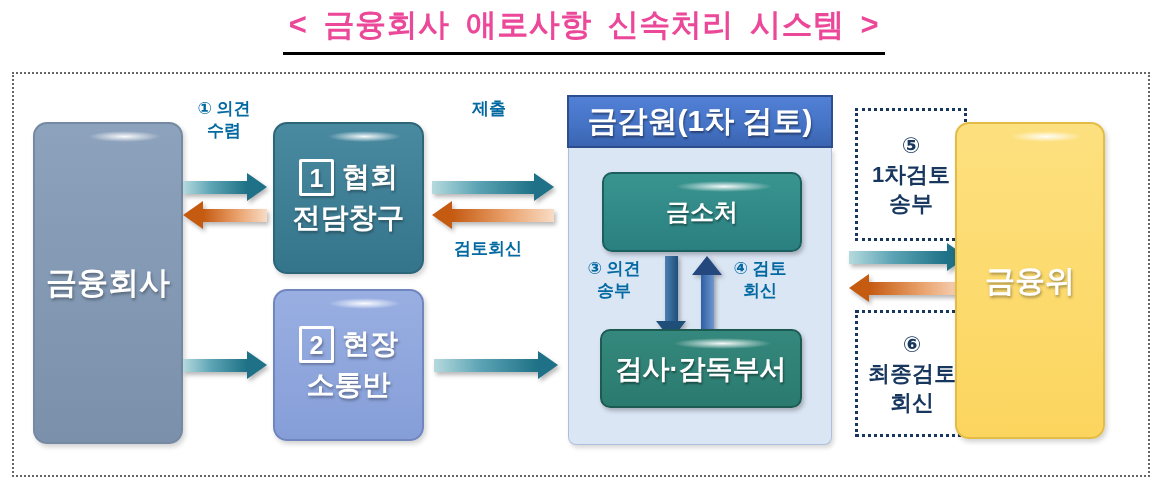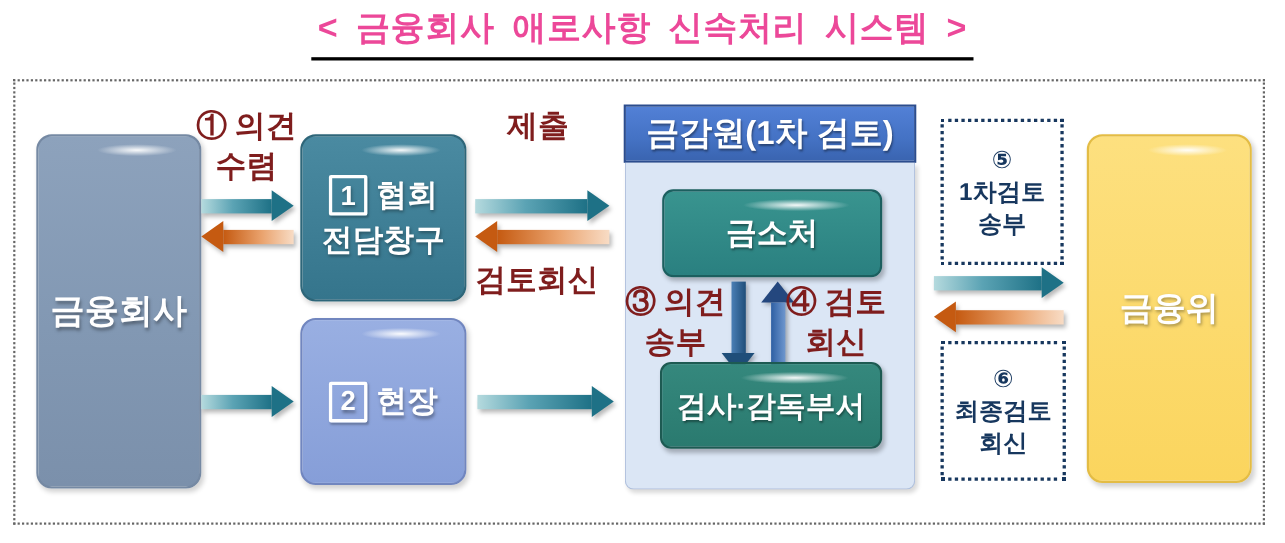--- a/index.html
+++ b/index.html
@@ -28,21 +28,21 @@
   .fin-box{left:33px;top:122px;width:146px;height:318px;font-size:31px;
            background:linear-gradient(180deg,#8da2bc 0%,#8298b3 55%,#7b90ab 100%);
            border:2px solid #7589a3;}
   .assoc-box{left:273px;top:122px;width:147px;height:148px;font-size:28px;line-height:1.45;
            background:linear-gradient(180deg,#4a8aa1 0%,#35758c 100%);
            border:2px solid #2e6679;}
   .field-box{left:273px;top:289px;width:147px;height:148px;font-size:28px;line-height:1.45;
            background:linear-gradient(180deg,#99afe2 0%,#849cd6 100%);
            background:linear-gradient(180deg,#99afe2 0%,#869ed8 100%);
            border:2px solid #7186bf;}
-  .fsc-box{left:988px;top:122px;width:146px;height:313px;
+  .fsc-box{left:955px;top:122px;width:146px;height:313px;
            background:linear-gradient(180deg,#fde07f 0%,#fbd55e 100%);
            border:2px solid #e3bc45;}
   .fsc-box .l1{font-size:30px;line-height:1.4;}
   .fsc-box .l2{font-size:26px;line-height:1.3;}
 
   .numbox{display:inline-flex;align-items:center;justify-content:center;
           border:3px solid #fff;width:29px;height:31px;margin-right:8px;
           font-size:25px;border-radius:2px;box-shadow:1px 2px 2px rgba(0,0,0,.25);}
   .box-line{display:flex;align-items:center;justify-content:center;}
 
@@ -51,35 +51,35 @@
   .fss-header{position:absolute;left:0;top:0;width:100%;height:53px;box-sizing:border-box;
               background:linear-gradient(180deg,#5280d6 0%,#4472c4 60%,#3a64b0 100%);
               border:2px solid #2c4d8e;display:flex;align-items:center;justify-content:center;
               color:#fff;font-size:30px;font-weight:700;text-shadow:1px 2px 2px rgba(0,0,0,.4);}
   .fss-body{position:absolute;left:1px;top:53px;width:264px;height:297px;box-sizing:border-box;
             background:#dbe6f5;border:1.5px solid #aebfdd;border-top:none;
             border-radius:0 0 8px 8px;box-shadow:2px 3px 4px rgba(0,0,0,.15);}
   .inner-box{position:absolute;border-radius:10px;display:flex;align-items:center;justify-content:center;
              color:#fff;font-weight:700;text-shadow:1px 2px 2px rgba(0,0,0,.4);
              box-shadow:2px 3px 4px rgba(0,0,0,.25);}
-  .consumer-box{left:602px;top:172px;width:196px;height:76px;font-size:28px;
+  .consumer-box{left:602px;top:172px;width:196px;height:76px;font-size:24px;
              background:linear-gradient(180deg,#39948f 0%,#2a8080 100%);border:2.5px solid #1c5f5f;}
   .inspect-box{left:600px;top:329px;width:198px;height:75px;font-size:27px;
              background:linear-gradient(180deg,#35887d 0%,#2a7a6f 100%);border:2.5px solid #1d5a52;}
 
   
   .dash-box{position:absolute;background:#fff;border:3px dotted #17375e;color:#17375e;
             font-weight:700;font-size:22px;line-height:1.32;display:flex;flex-direction:column;
             align-items:center;justify-content:center;text-align:center;}
   .dash5{left:855px;top:108px;width:106px;height:127px;}
   .dash6{left:855px;top:310px;width:108px;height:121px;}
 
   
-  .flow-label{position:absolute;color:#7f1d1d;font-weight:700;font-size:28px;
-              line-height:1.27;text-align:center;font-family:Liberation Serif, serif;}
+  .flow-label{position:absolute;color:#0369a1;font-weight:700;font-size:17px;
+              line-height:1.27;text-align:center;}
 
   
   .arrow-h{position:absolute;height:28px;display:flex;align-items:center;
            filter:drop-shadow(2px 3px 2px rgba(0,0,0,.28));}
   .arrow-h .shaft{height:13px;flex:1;}
   .arrow-h .head{width:0;height:0;border-top:14px solid transparent;border-bottom:14px solid transparent;}
   .a-teal .shaft{background:linear-gradient(90deg,#b5dade 0%,#5ba3b4 45%,#1e7186 100%);}
   .a-teal .head{border-left:20px solid #1e7186;}
   .a-orange .head{border-right:20px solid #c55a11;}
   .a-orange .shaft{background:linear-gradient(90deg,#c55a11 0%,#eaa36e 55%,#f8dcc5 100%);}
@@ -129,20 +129,21 @@
   </div>
   <div class="box-line">전담창구</div>
 </div>
 
 <div class="rbox field-box">
   <span class="gloss"></span>
   <div class="box-line">
     <span class="numbox">2</span>
     <span>현장</span>
   </div>
+  <div class="box-line">소통반</div>
 </div>
 
 <div class="flow-label" style="left:437px;top:98px;width:104px;">
   <div>제출</div>
 </div>
 <div class="arrow-h a-teal" style="left:432px;top:173px;width:122px;">
   <div class="shaft"></div>
     <div class="head"></div>
 </div>
 <div class="arrow-h a-orange" style="left:432px;top:201px;width:122px;">

